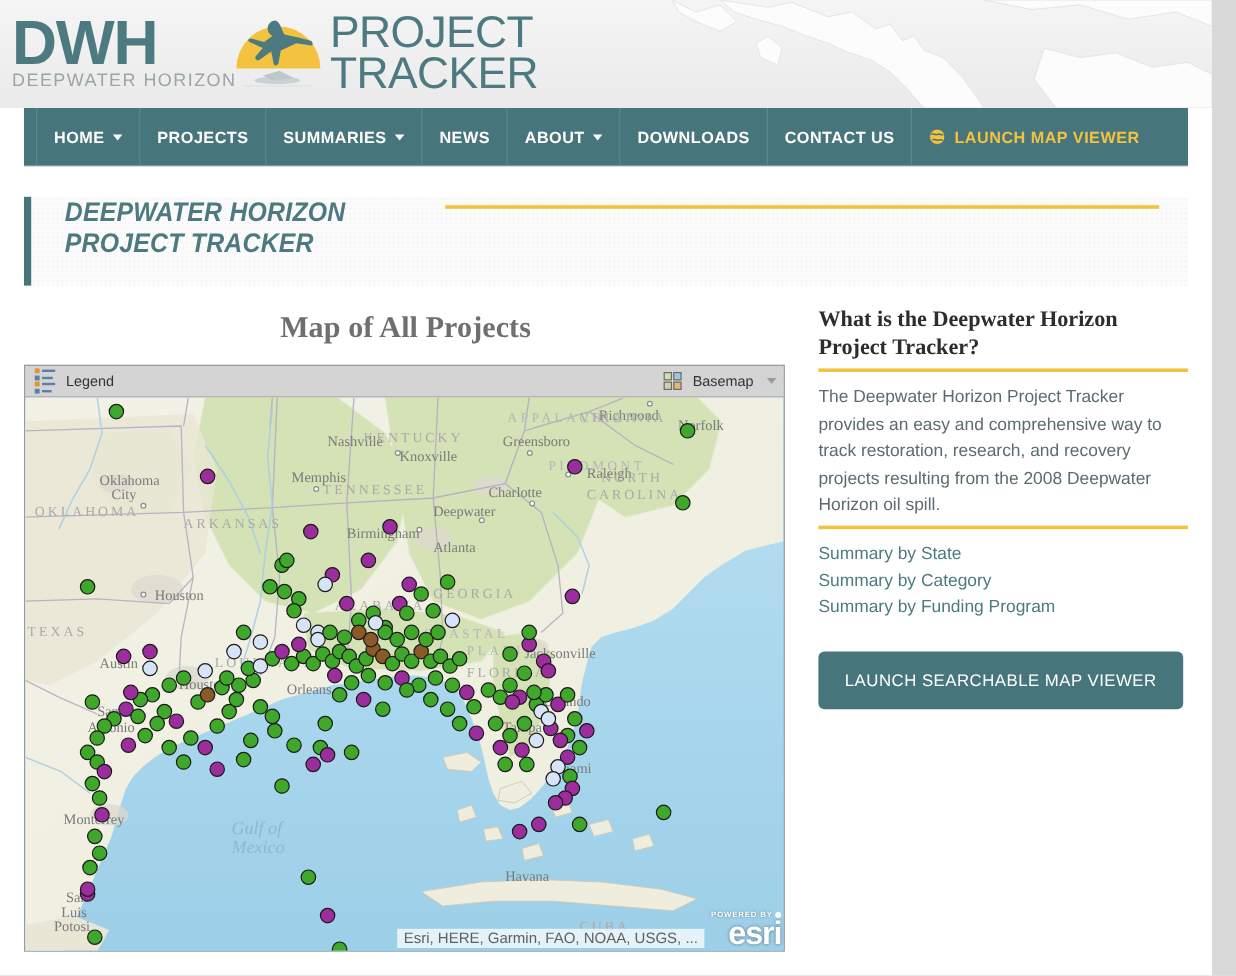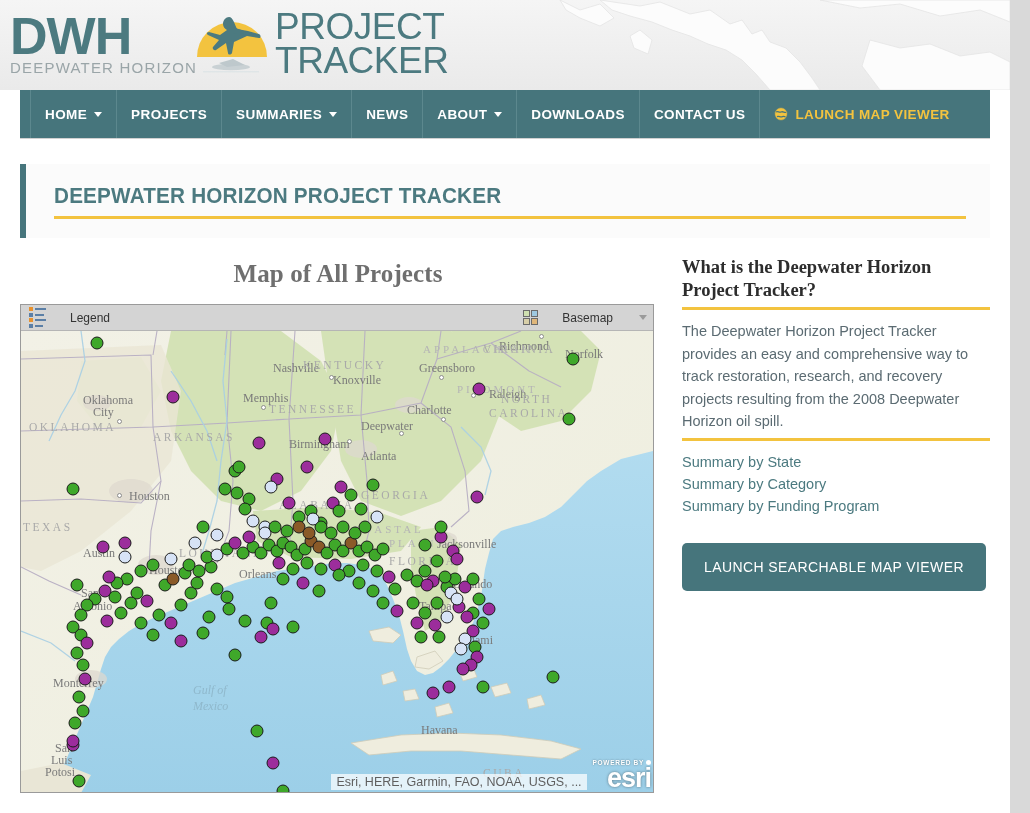--- a/index.html
+++ b/index.html
@@ -100,23 +100,24 @@
 
   
   .title-band {
     margin: 26px 20px 0 20px;
     height: 74px;
     background-color: #fbfbfb;
     background-image:
       radial-gradient(circle, #e3e3e3 0.6px, transparent 0.7px);
     background-size: 4px 4px;
     border-left: 6px solid #46757c;
-    display: flex; flex-direction: column; justify-content: center;
+    display: flex; flex-direction: row; justify-content: center;
     padding-left: 28px; padding-right: 24px;
     position: relative;
+    font-style: italic;
   }
   .page-title {
     font-size: 22.5px;
     color: #4c7a80;
     font-weight: bold;
     letter-spacing: .2px;
     transform: scaleX(0.92);
     transform-origin: left center;
     text-transform: uppercase;
   }
@@ -159,21 +160,21 @@
     height: 26px;
     background: #d4d4d4;
     border-bottom: 1px solid #b5b5b5;
     display: flex; align-items: center;
     justify-content: space-between;
     padding: 0 6px 0 8px;
     z-index: 40;
     font-size: 12px;
     color: #333;
   }
-  .tool-group { display:flex; align-items:center; gap:24px; cursor: pointer; }
+  .tool-group { display:flex; align-items:center; gap:9px; cursor: pointer; }
   .legend-icon { display:flex; flex-direction:column; gap:1.5px; }
   .legend-row { display:flex; align-items:center; gap:2px; }
   .legend-sq { width:4px; height:4px; }
   .legend-bar { height:2px; background:#5b7fa6; }
   .basemap-icon {
     display:grid; grid-template-columns:repeat(2,7px);
     grid-template-rows:repeat(2,7px); gap:1px;
   }
   .bm-cell { border:1px solid #6b6b6b; }
   .tool-caret {
@@ -188,21 +189,21 @@
   .map-label {
     position: absolute;
     font-family: "Liberation Serif", serif;
     color: #8b8b8b;
     white-space: nowrap;
     pointer-events: none;
   }
   .lbl-city { font-size: 12px; color:#7a7a7a; }
   .lbl-state { font-size: 11.5px; letter-spacing: 2.5px; color:#a9a9a9; }
   .lbl-region { font-size: 11px; letter-spacing: 3px; color:#b5b5b5; }
-  .lbl-water { font-size: 12px; font-style: italic; color:#8fb8cc; }
+  .lbl-water { font-size: 15px; font-style: italic; color:#8fb8cc; }
   .city-dot {
     position:absolute; width:5px; height:5px; border-radius:50%;
     background:#ffffff; border:1px solid #8b8b8b;
   }
 
   .marker {
     position: absolute;
     width: 13px; height: 13px;
     border-radius: 50%;
     border: 1.4px solid #1a1a1a;

